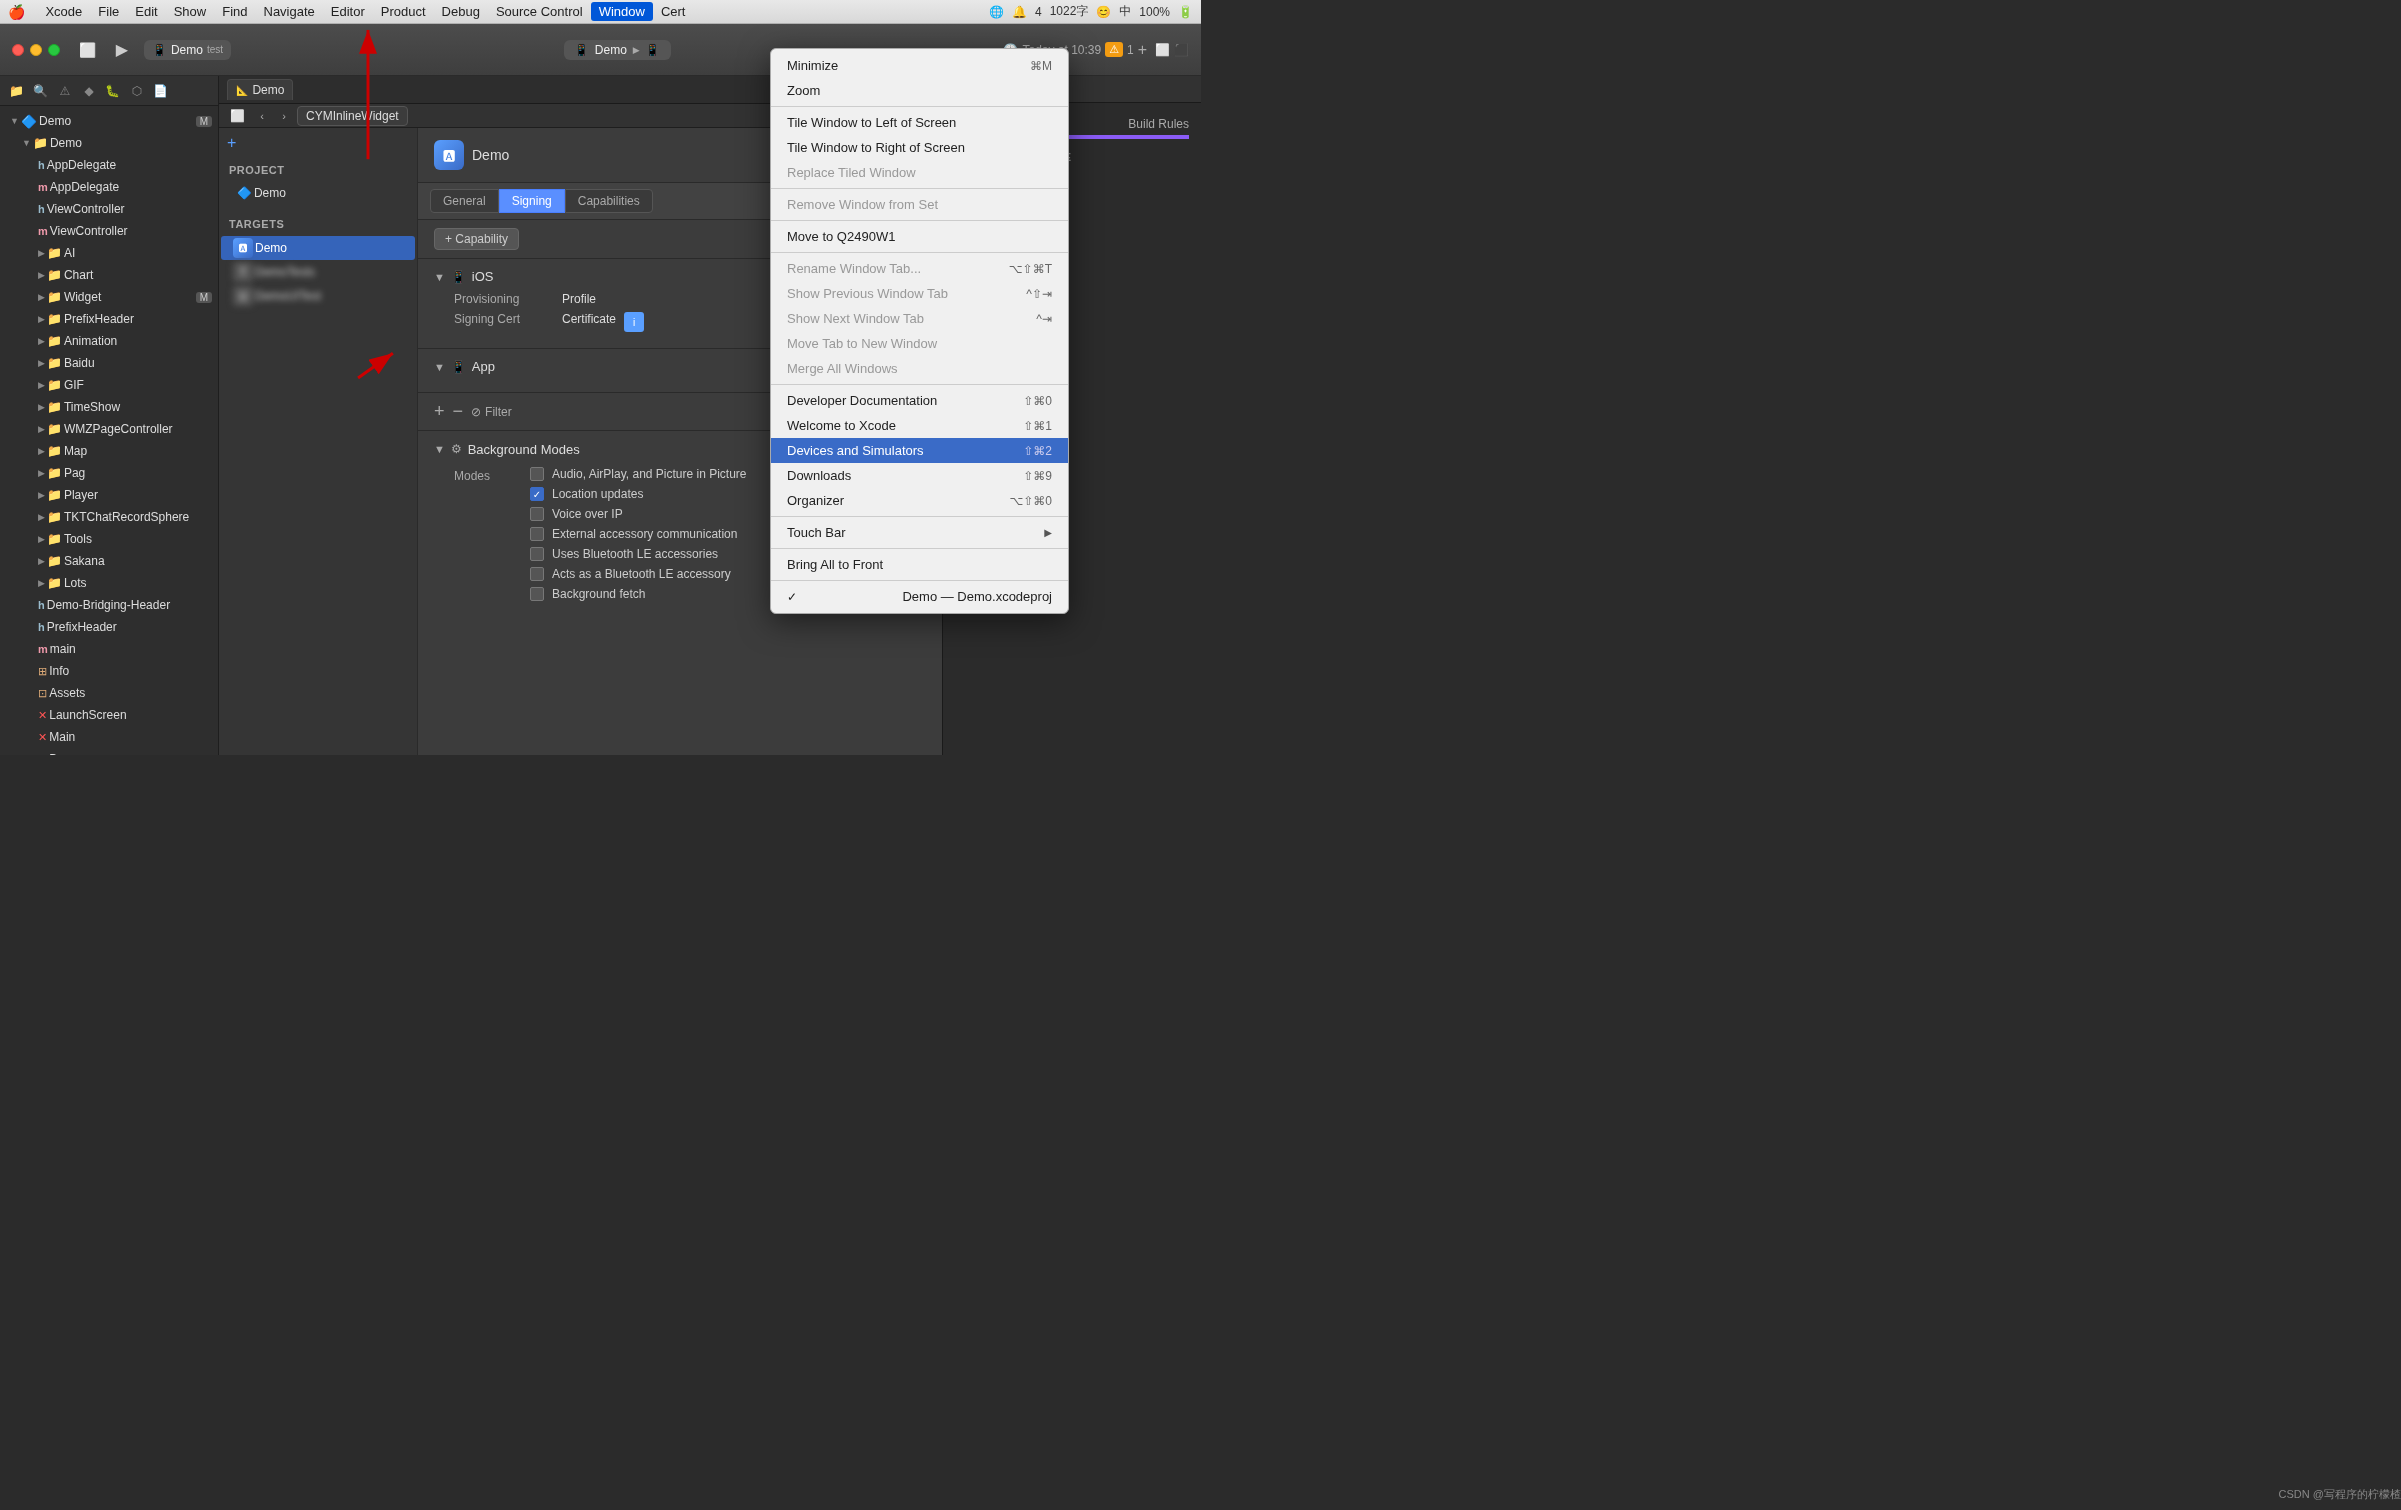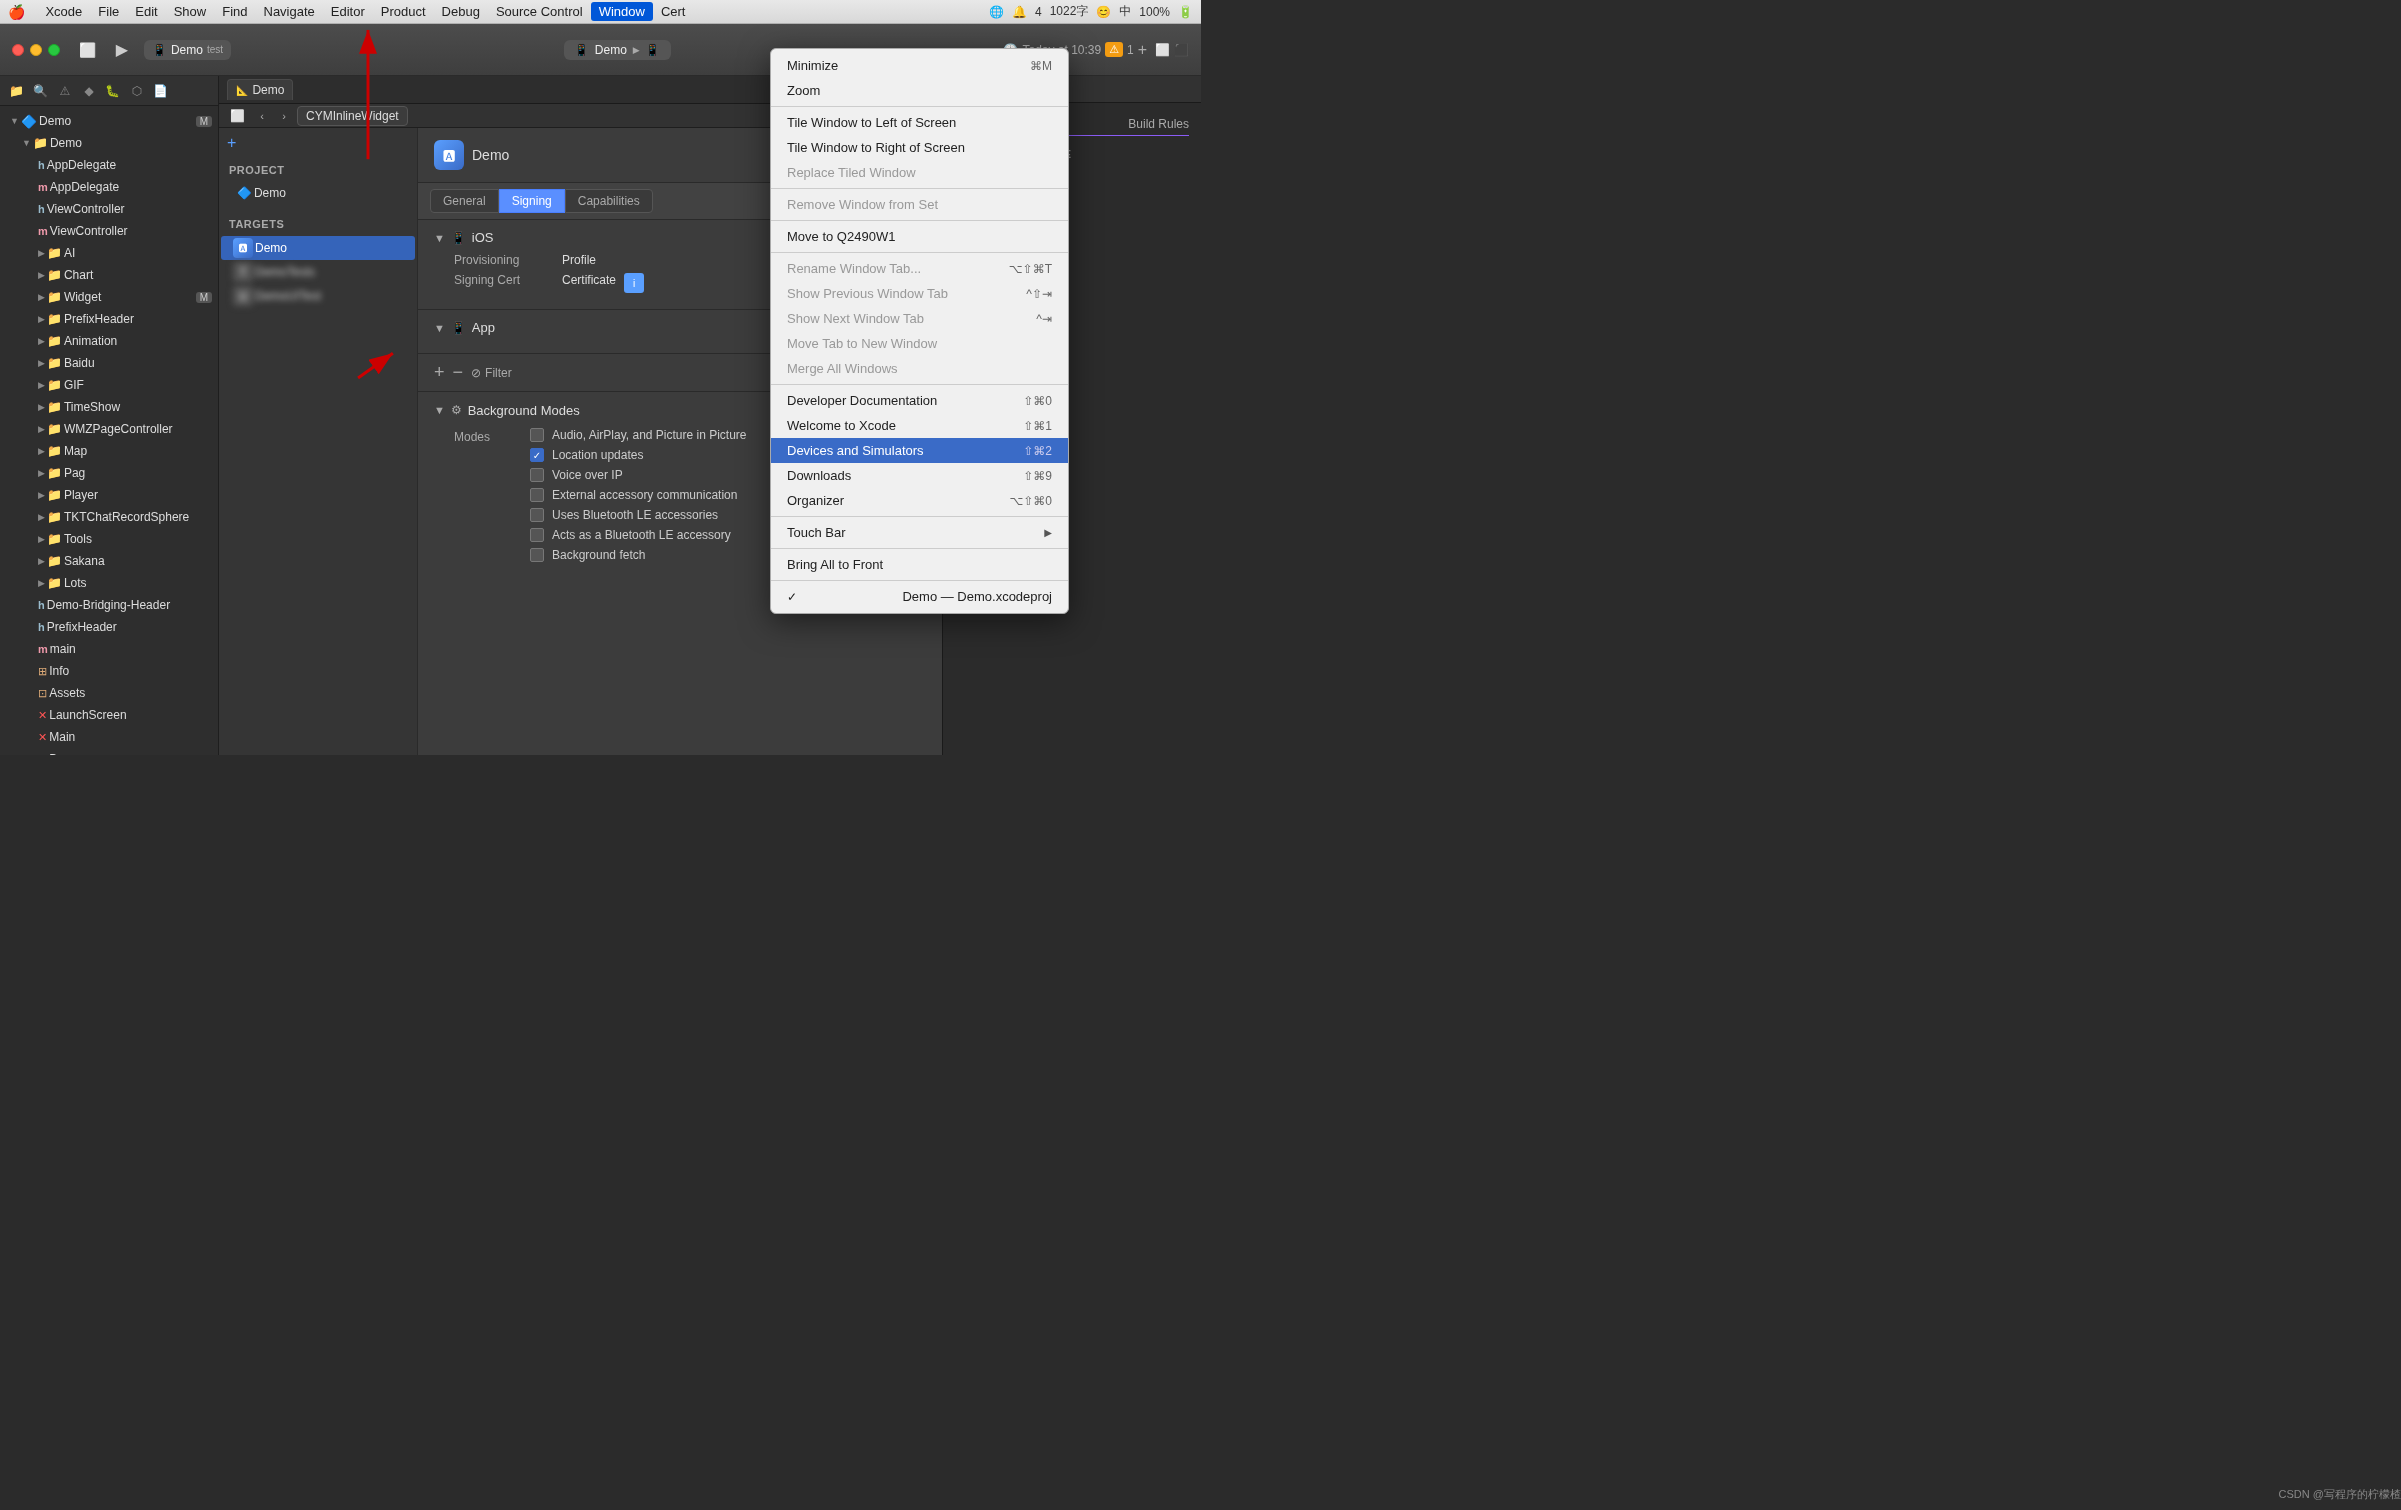--- a/index.html
+++ b/index.html
@@ -639,20 +639,23 @@
             <div style="width:30px;height:30px;background:linear-gradient(135deg,#5a9fff,#3a6bc7);border-radius:6px;display:flex;align-items:center;justify-content:center;color:white;font-size:14px">🅰</div>
             <span style="color:#ddd;font-size:14px;font-weight:500">Demo</span>
           </div>
 
           <div class="settings-tabs">
             <div class="settings-tab">General</div>
             <div class="settings-tab active">Signing</div>
             <div class="settings-tab">Capabilities</div>
           </div>
 
+          <div style="padding:8px 16px;border-bottom:1px solid #2a2a2a">
+            <button style="background:#555;border:1px solid #666;color:#ccc;padding:3px 10px;border-radius:4px;font-size:12px;cursor:pointer">+ Capability</button>
+          </div>
 
           <div style="padding:10px 16px;border-bottom:1px solid #2a2a2a">
             <div style="display:flex;align-items:center;gap:6px;margin-bottom:8px">
               <span style="color:#aaa;font-size:11px">▼</span>
               <span style="color:#aaa;font-size:12px">📱</span>
               <span style="color:#ddd;font-size:13px;font-weight:500">iOS</span>
             </div>
             <div style="padding-left:20px">
               <div style="display:flex;align-items:center;gap:8px;margin-bottom:6px">
                 <span style="color:#aaa;font-size:12px;width:100px">Provisioning</span>
@@ -734,21 +737,21 @@
       </div>
 
     </div>
 
     <div class="inspector">
       <div style="display:flex;align-items:center;justify-content:space-between;padding:6px 10px;background:#323232;border-bottom:1px solid #1a1a1a">
         <span style="color:#ddd;font-size:12px;font-weight:600">Identity and Type</span>
       </div>
       <div style="padding:10px 12px">
         <div style="margin-bottom:6px">
-          <div style="display:flex;align-items:center;justify-content:space-between;padding:4px 0;border-bottom:1px solid #8b5cf6">
+          <div style="display:flex;align-items:center;justify-content:space-between;padding:4px 0;border-bottom:4px solid #8b5cf6">
             <span style="color:#aaa;font-size:12px">Phases</span>
             <span style="color:#aaa;font-size:12px">Build Rules</span>
           </div>
         </div>
         <div style="margin-top:12px">
           <div style="color:#888;font-size:11px;margin-bottom:4px;font-weight:600;text-transform:uppercase;letter-spacing:0.5px">Identity and Type</div>
           <div style="color:#ddd;font-size:12px;margin-bottom:4px">
             <span style="color:#aaa">Project</span>
           </div>
           <div style="color:#ddd;font-size:12px;margin-bottom:4px">

